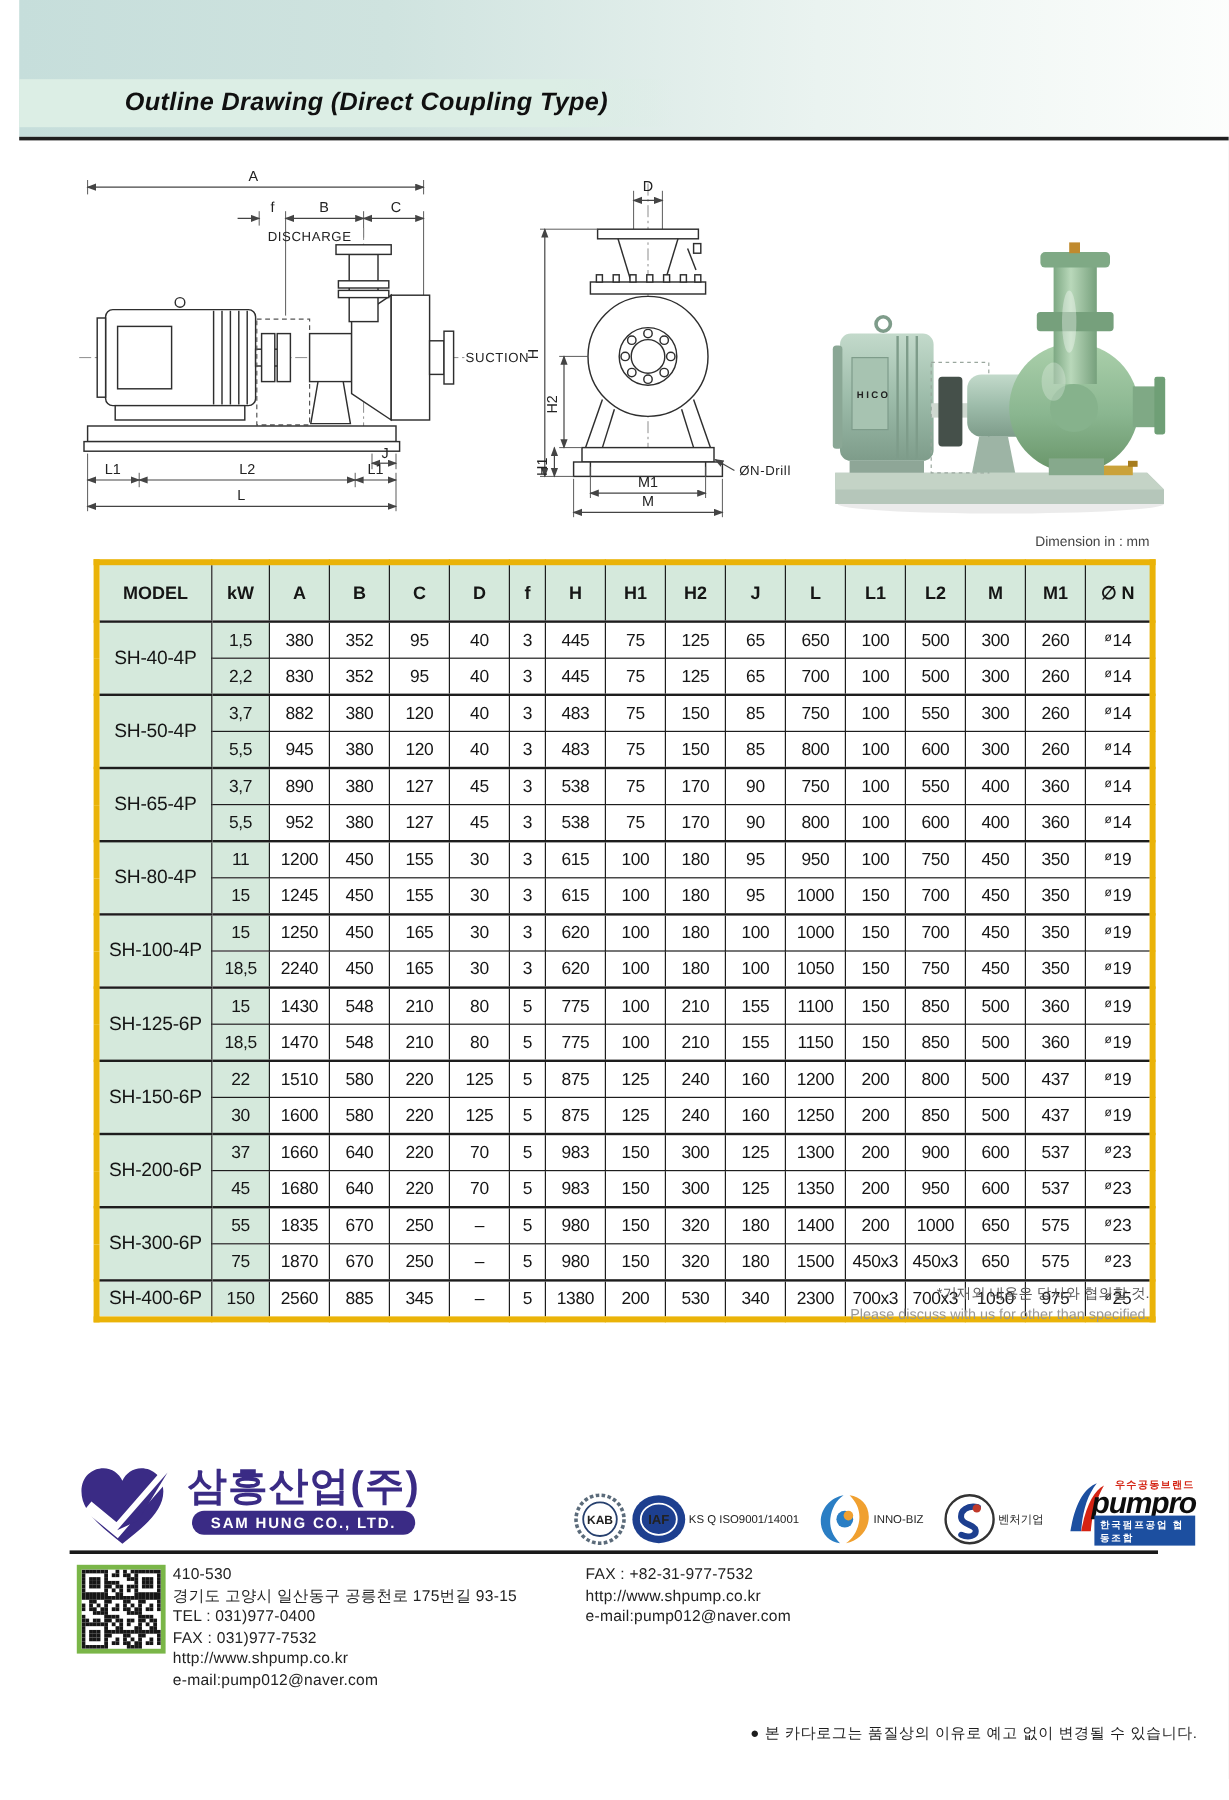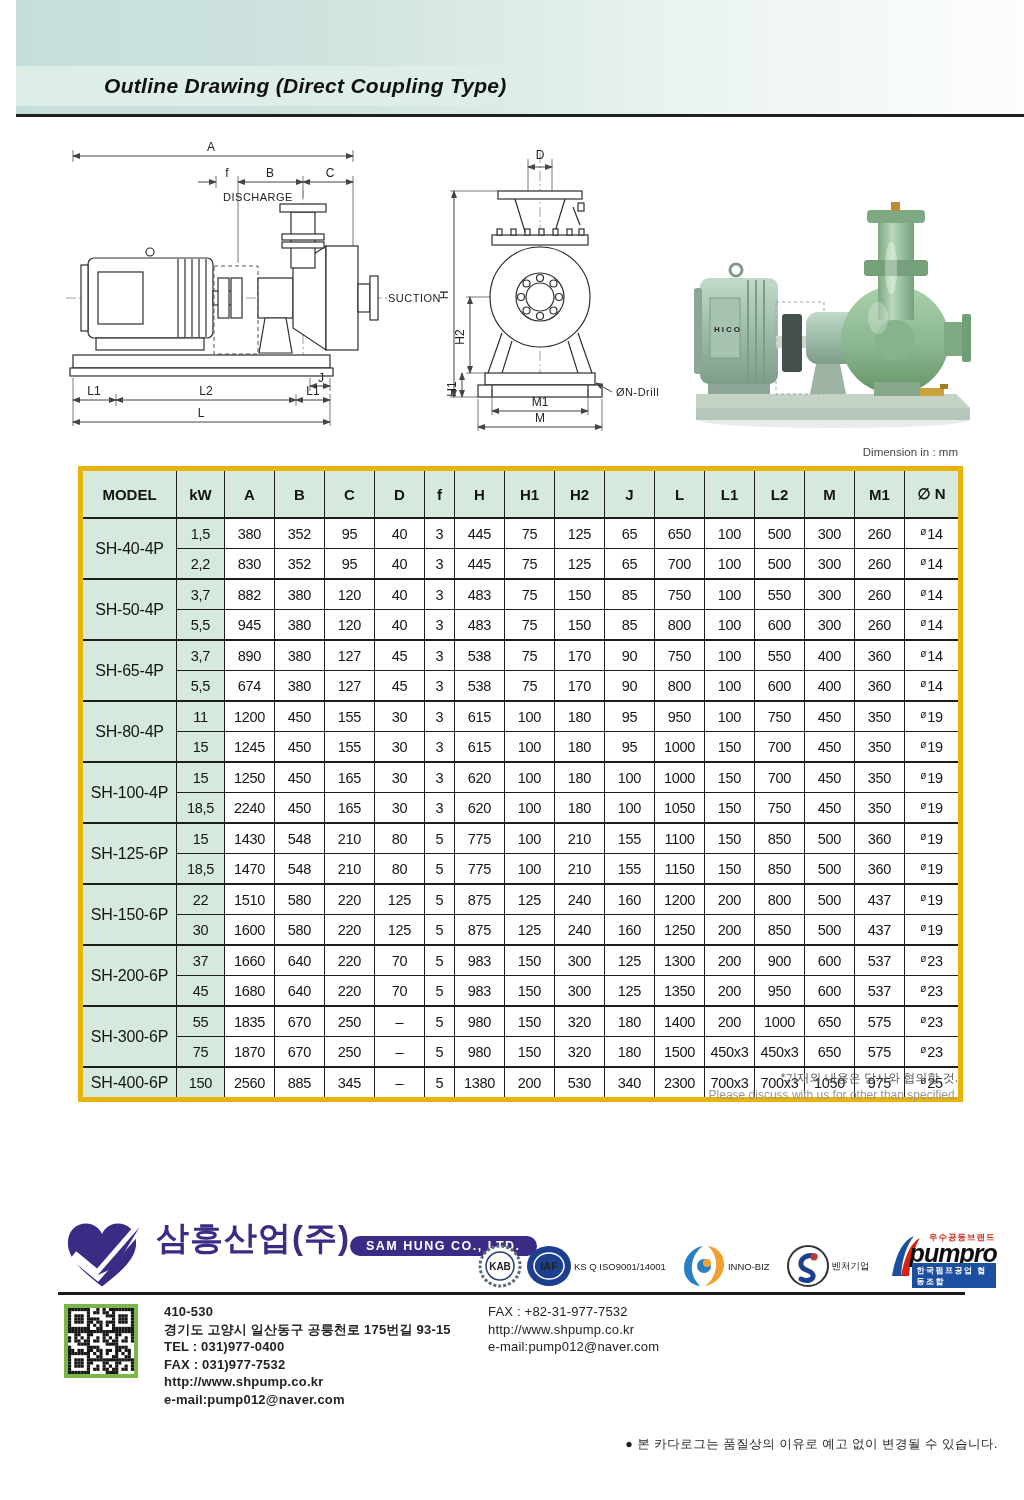--- a/index.html
+++ b/index.html
@@ -37,37 +37,37 @@
   tbody td{height:29px;}
   td.model-cell{background:#d5e9dc;font-size:16px;letter-spacing:-0.2px;}
   td.kw-cell{background:#d5e9dc;}
   tr.group-start td{border-top:2px solid #1d1d1d;}
   .phi{font-size:10px;vertical-align:4px;margin-right:1px;}
   .footnotes{position:absolute;top:1070px;right:66px;text-align:right;line-height:17px;}
   .fn-kr{font-size:12px;color:#555;}
   .fn-en{font-size:12px;color:#979797;}
   
   .brand{position:absolute;left:60px;top:1220px;display:flex;align-items:flex-start;gap:12px;}
-  .brand-txt{display:flex;flex-direction:row;align-items:flex-end;}
+  .brand-txt{display:flex;flex-direction:column;align-items:center;}
   .brand-kr{font-size:33px;font-weight:bold;color:#3a2b85;letter-spacing:1px;line-height:36px;}
   .brand-pill{margin-top:3px;background:#3a2b85;color:#fff;font-size:12.5px;font-weight:bold;
         letter-spacing:1.5px;border-radius:13px;padding:3px 16px;}
   .certs{position:absolute;left:478px;top:1232px;display:flex;align-items:flex-end;gap:16px;}
   .cert{display:flex;flex-direction:row;align-items:center;gap:2px;}
   .cert-ics{display:flex;gap:4px;align-items:center;}
   .cert-lbl{font-size:9.5px;color:#222;letter-spacing:0;}
   .pumpro{position:relative;width:110px;height:56px;}
   .pp-top{position:absolute;right:0;top:0;font-size:8.5px;font-weight:bold;color:#d42313;letter-spacing:1px;margin-left:19px;}
   .pp-word{position:absolute;left:24px;top:7px;font-size:25px;font-weight:bold;font-style:italic;color:#0d0d0d;letter-spacing:-1px;}
   .pp-bot{position:absolute;left:26px;bottom:0;background:#1c4fa0;color:#fff;font-size:8px;
         font-weight:bold;padding:1.5px 5px;letter-spacing:1.5px;}
   .divider{position:absolute;left:58px;top:1292px;width:907px;height:3px;background:#1a1a1a;}
   .qr{position:absolute;left:64px;top:1304px;width:66px;height:66px;border:4px solid #7ab648;background:#fff;}
   .contact{position:absolute;top:1303px;font-size:13px;line-height:17.5px;color:#222;letter-spacing:.2px;}
-  .contact-kr{left:164px;width:330px;font-weight:bold;}
+  .contact-kr{left:144px;width:330px;}
   .contact-en{left:488px;width:470px;}
   .bottom-note{position:absolute;top:1436px;right:26px;font-size:12.5px;color:#1d1d1d;letter-spacing:.5px;}
 </style>
 </head>
 <body>
 
 <div class="page">
 
   <div class="header">
     <div class="title-band">
@@ -424,21 +424,21 @@
             <td>90</td>
             <td>750</td>
             <td>100</td>
             <td>550</td>
             <td>400</td>
             <td>360</td>
             <td class="phi-cell"><span class="phi">ø</span>14</td>
           </tr>
           <tr>
             <td class="kw-cell">5,5</td>
-            <td>674</td>
+            <td>952</td>
             <td>380</td>
             <td>127</td>
             <td>45</td>
             <td>3</td>
             <td>538</td>
             <td>75</td>
             <td>170</td>
             <td>90</td>
             <td>800</td>
             <td>100</td>

